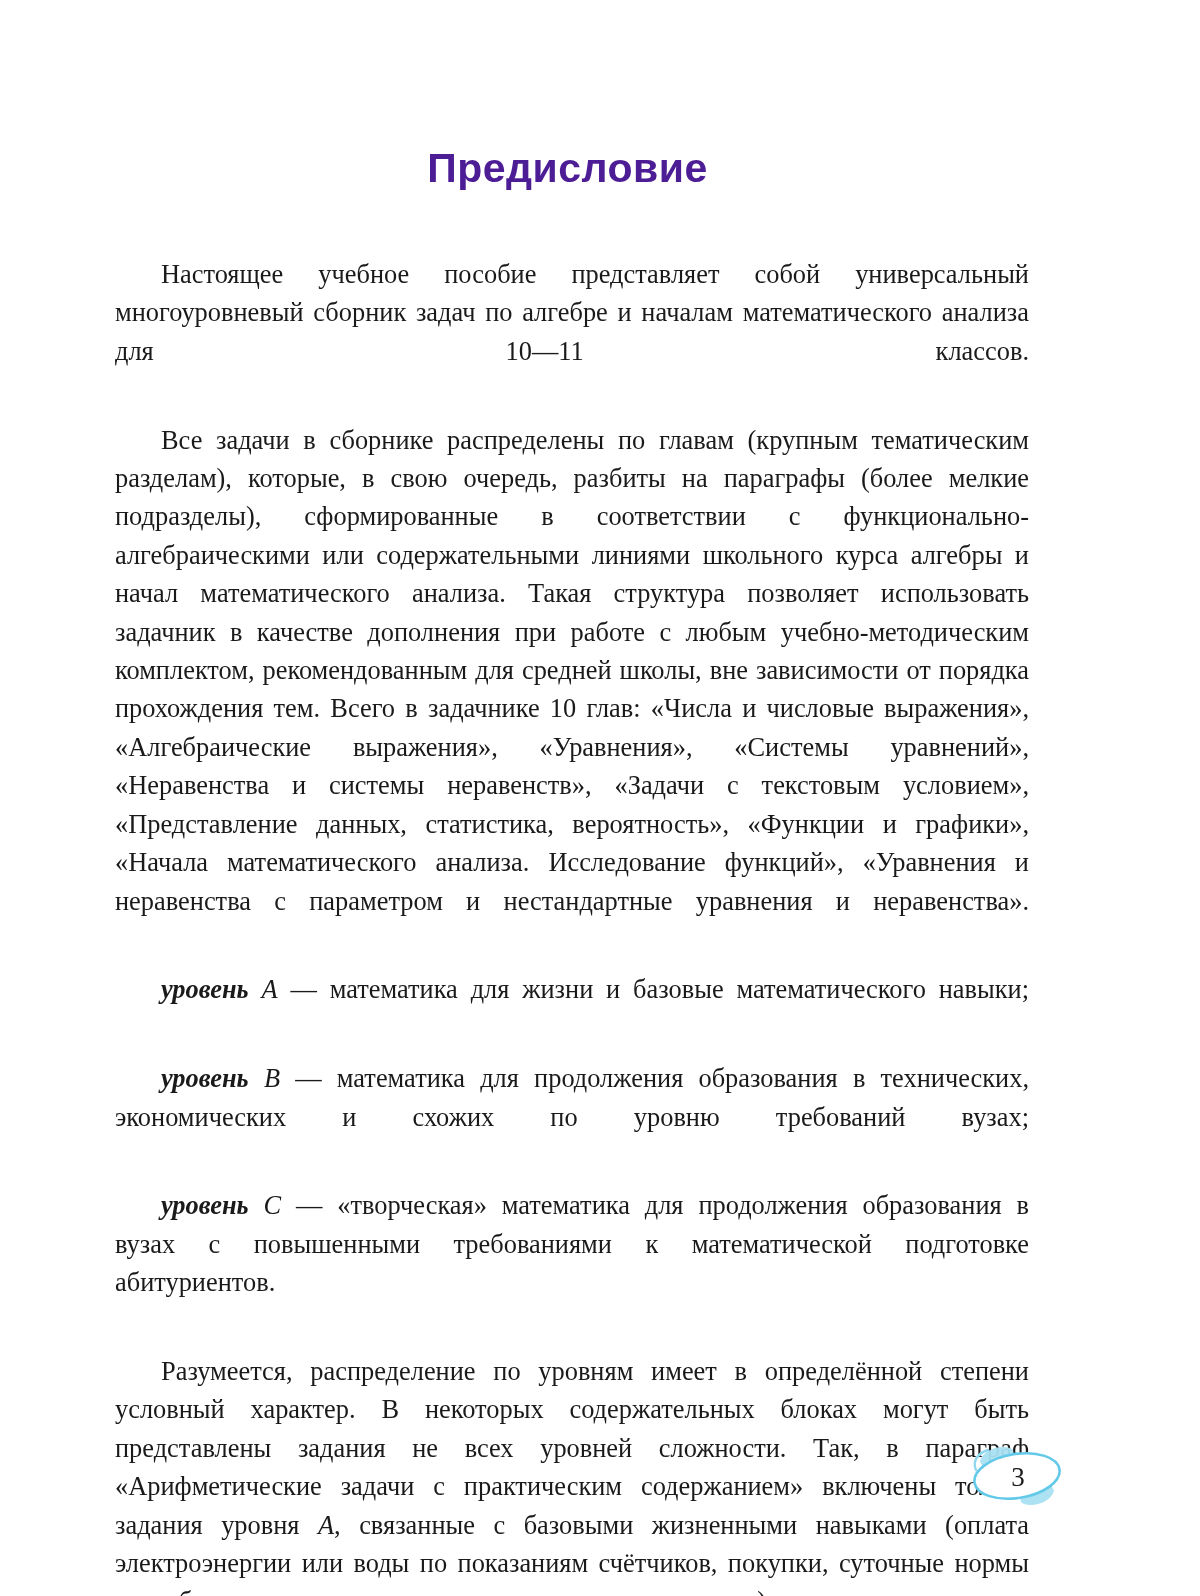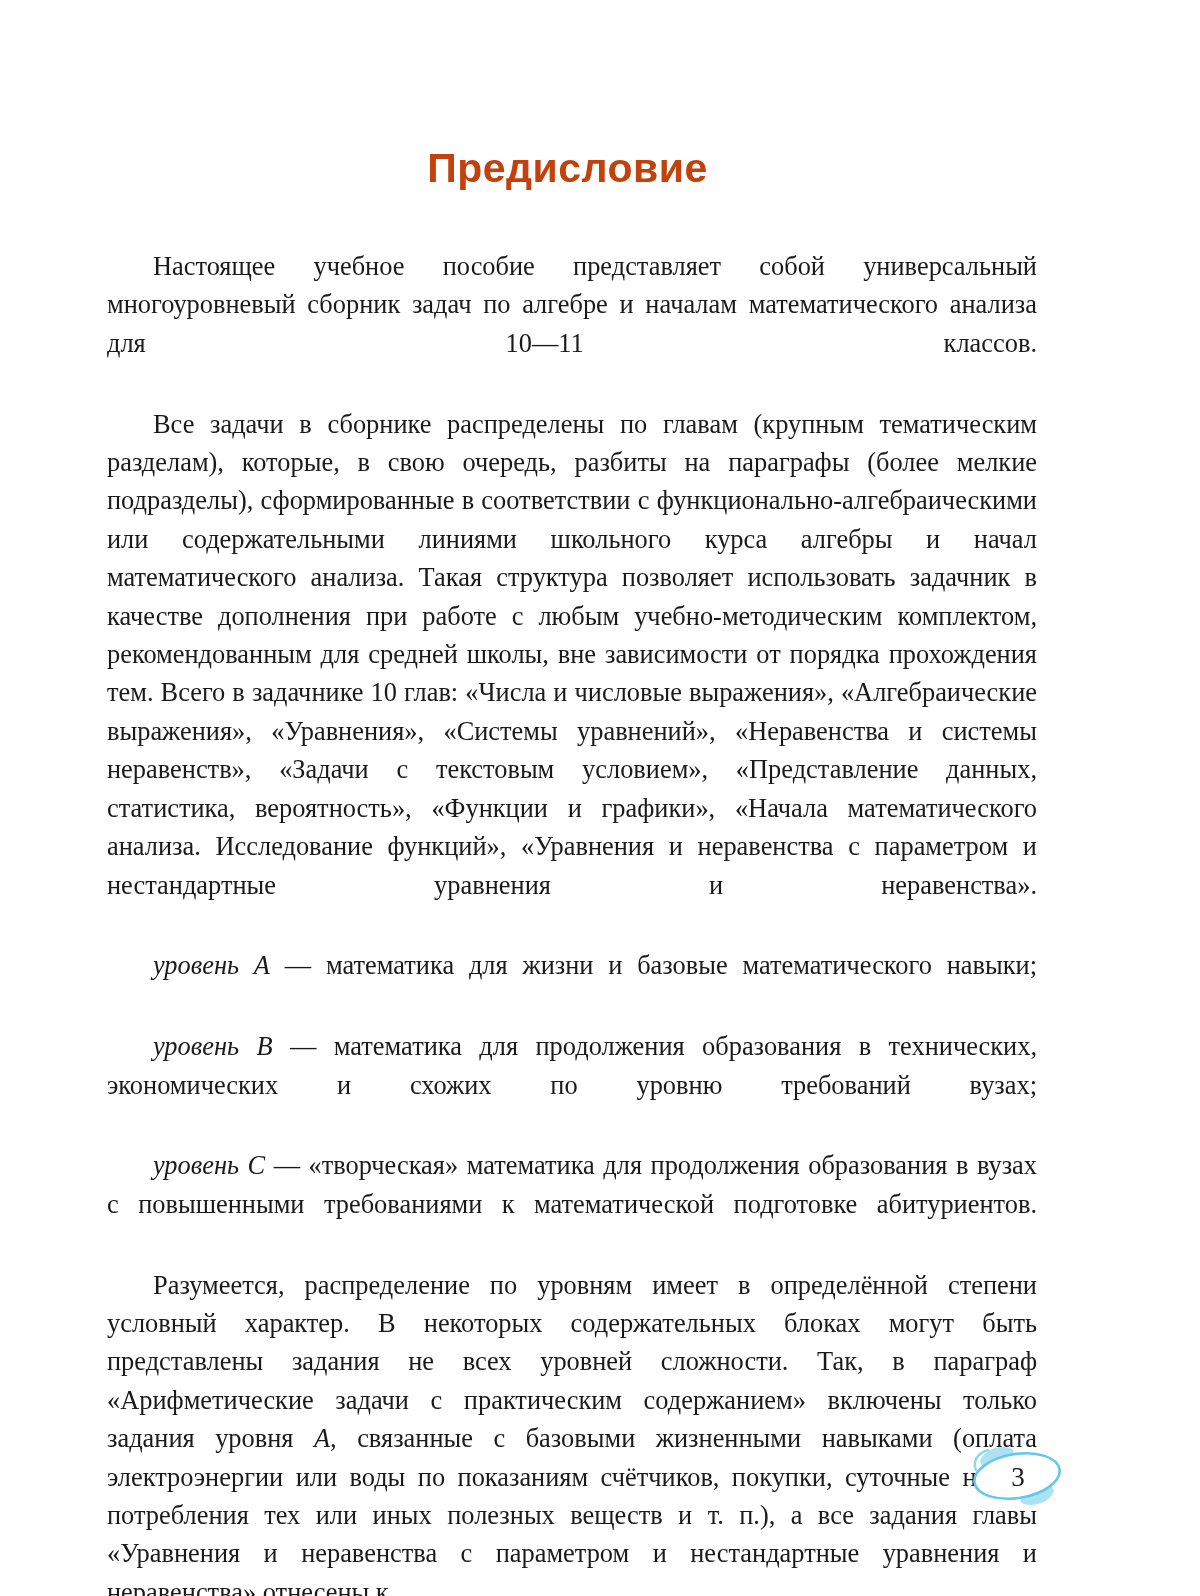--- a/index.html
+++ b/index.html
@@ -21,56 +21,56 @@
   .page-title {
     position: absolute;
     top: 118px;
     left: 0;
     width: 1135px;
     text-align: center;
     font-family: "Liberation Sans", "DejaVu Sans", sans-serif;
     font-weight: bold;
     font-size: 41px;
     letter-spacing: 0.5px;
-    color: #c2410c;
+    color: #4c1d95;
   }
 
   
   .text-column {
     position: absolute;
     top: 243px;
     left: 103px;
     width: 938px;
     font-family: "Liberation Serif", "DejaVu Serif", serif;
     font-size: 26.4px;
     line-height: 38.4px;
     color: #1a1a1a;
     text-align: justify;
     text-justify: inter-word;
     -webkit-hyphens: none;
     hyphens: none;
   }
 
   .para {
-    margin: 4px;
+    margin: 12px;
     text-indent: 46px;
     text-align: justify;
   }
 
   
   .para::after {
     content: "";
     display: inline-block;
     width: 100%;
   }
 
   .para.no-stretch::after { content: none; }
 
   .level-label {
-    font-weight: normal;
+    font-weight: bold;
     font-style: italic;
   }
 
   .level-letter {
     font-style: italic;
   }
 
   .italic-a {
     font-style: italic;
   }

